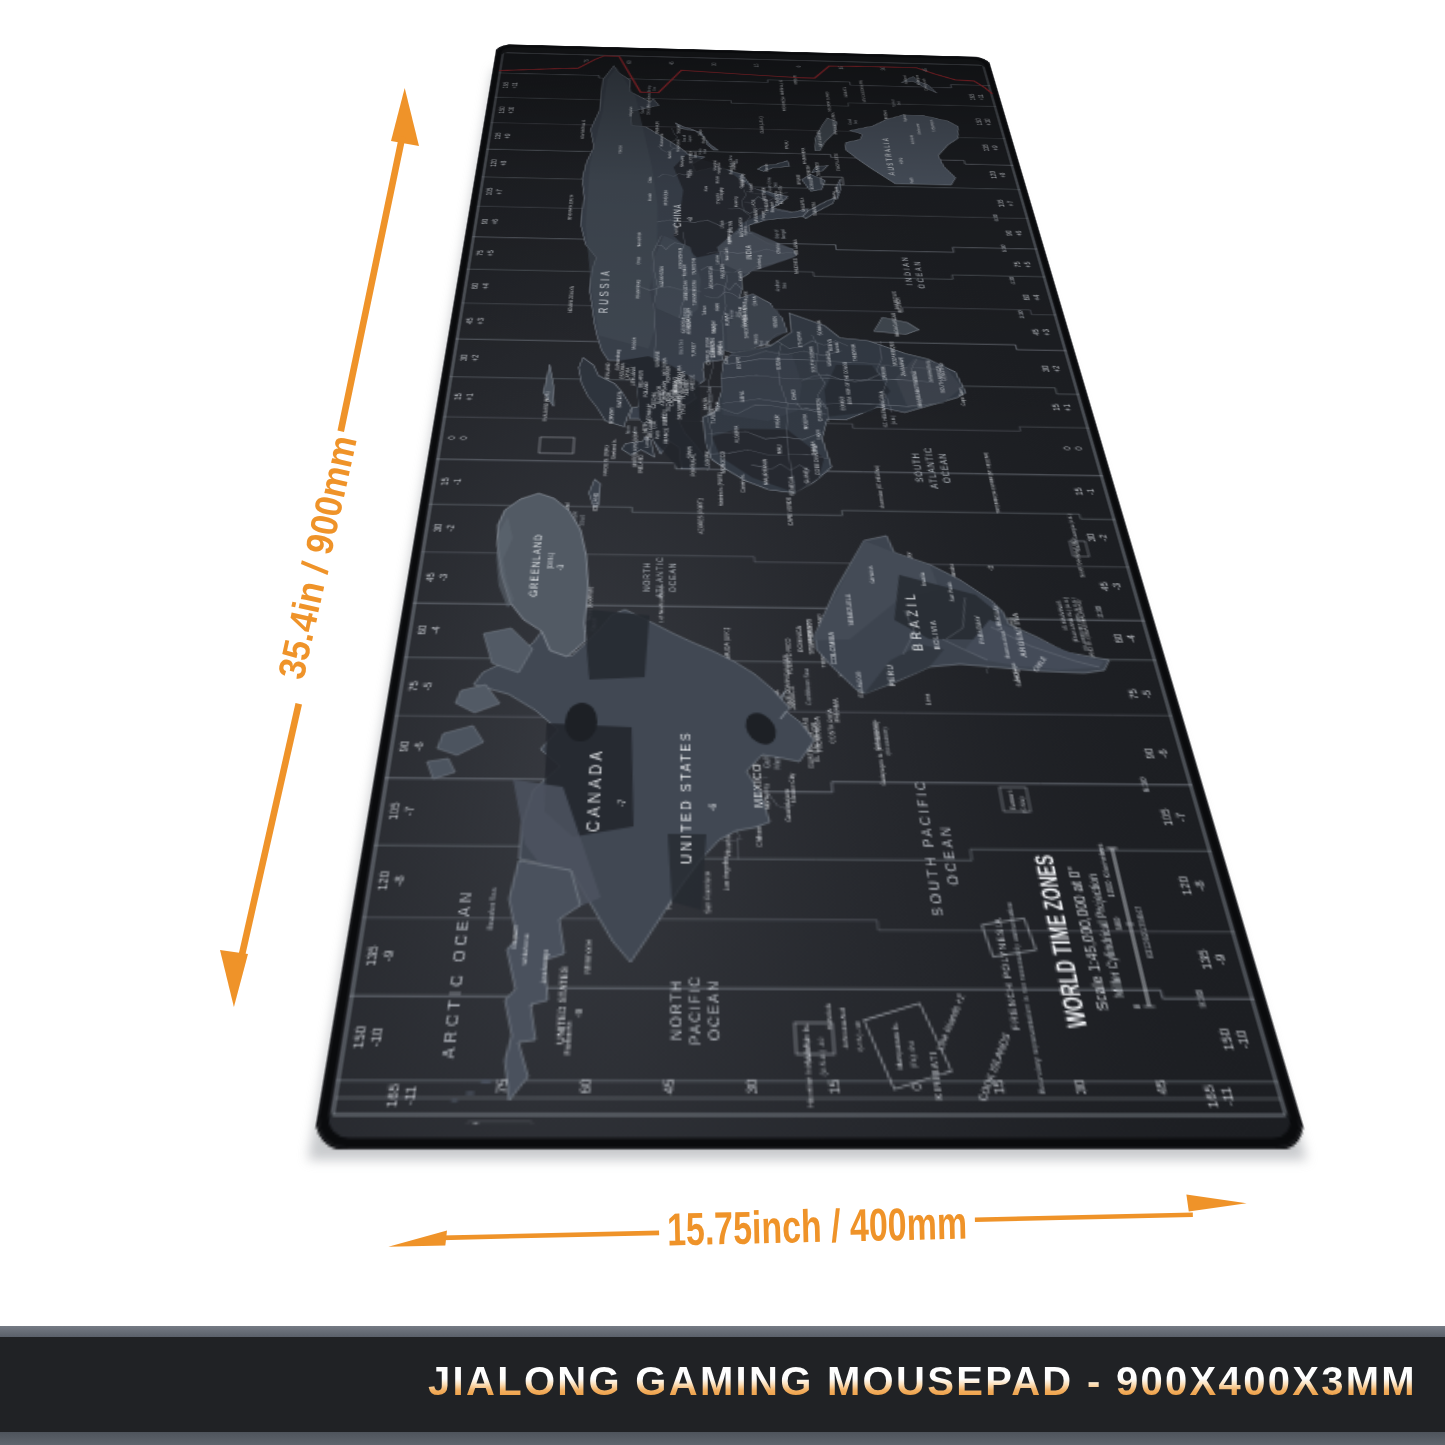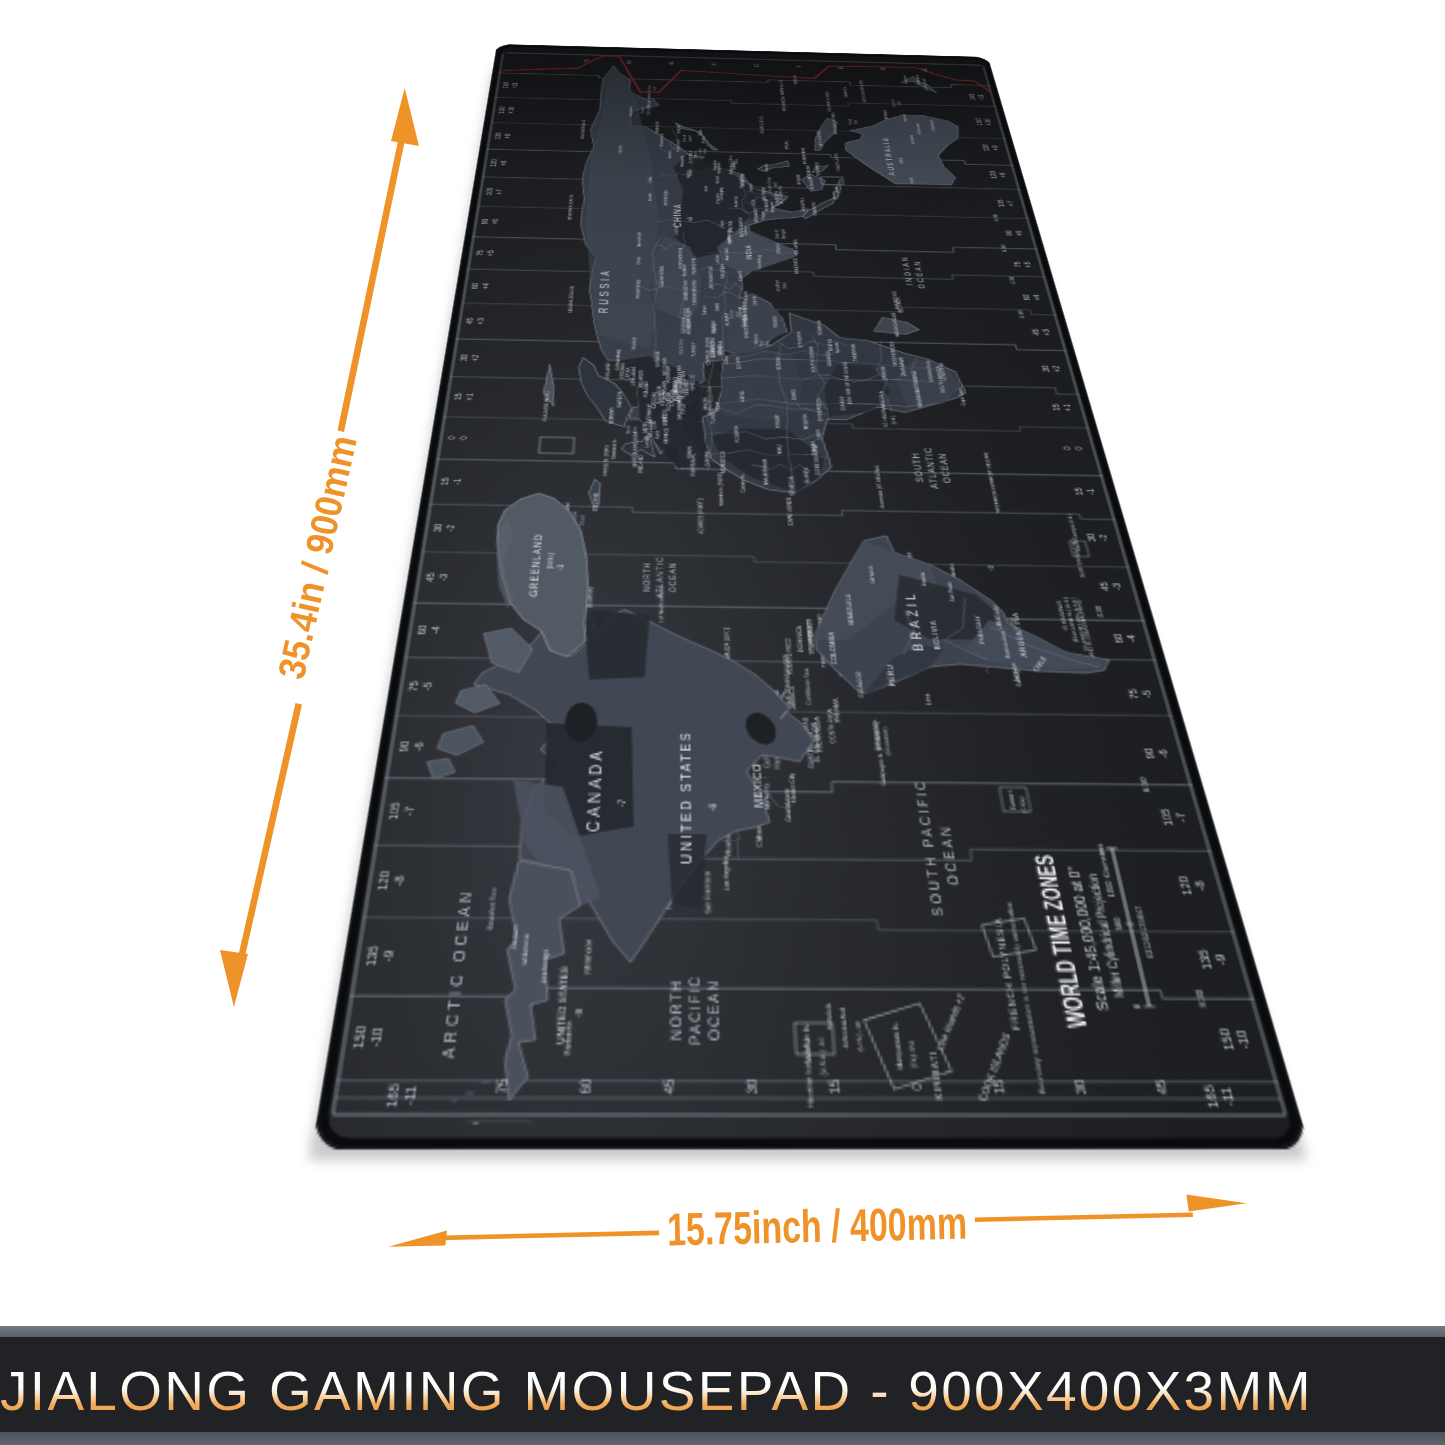--- a/index.html
+++ b/index.html
@@ -1,20 +1,20 @@
 <!DOCTYPE html>
 <html><head><meta charset="utf-8">
 <style>
 html,body{margin:0;padding:0;width:1445px;height:1445px;background:#ffffff;overflow:hidden;font-family:"Liberation Sans",sans-serif;}
 #stage{position:absolute;left:0;top:0;width:1445px;height:1445px;}
 #pad{position:absolute;left:0;top:0;width:400px;height:900px;transform-origin:0 0;transform:matrix3d(1.256878,0.034195,0.000000,0.000030,-0.383172,0.574214,0.000000,-0.000569,0.000000,0.000000,1.000000,0.000000,497.000000,44.000000,0.000000,1.000000);filter:blur(0.4px);}
 .banner-top{position:absolute;left:0;top:1326px;width:1445px;height:11px;background:linear-gradient(#757b84,#5a606a);}
 .banner-mid{position:absolute;left:0;top:1337px;width:1445px;height:95px;background:#202225;}
 .banner-bot{position:absolute;left:0;top:1432px;width:1445px;height:13px;background:linear-gradient(#4e545c,#5f656d);}
-.banner-text{position:absolute;left:0;top:1359px;width:1417px;text-align:left;font-weight:normal;font-size:55px;letter-spacing:2.3px;background:linear-gradient(#fefefe 44%,#fbe0bb 56%,#f2ae5f 70%,#ec9c40 86%);-webkit-background-clip:text;background-clip:text;color:transparent;}
+.banner-text{position:absolute;left:0;top:1359px;width:1417px;text-align:right;font-weight:bold;font-size:40px;letter-spacing:2.3px;background:linear-gradient(#fefefe 44%,#fbe0bb 56%,#f2ae5f 70%,#ec9c40 86%);-webkit-background-clip:text;background-clip:text;color:transparent;}
 </style></head>
 <body>
 <div id="stage">
 <svg width="1445" height="1445" style="position:absolute;left:0;top:0">
 <defs>
         <filter id="blur8" x="-20%" y="-20%" width="140%" height="140%">
           <feGaussianBlur stdDeviation="6"></feGaussianBlur>
         </filter>
       </defs>
 <polygon points="497,60 312,1150 1311,1150 988,70" fill="#a4a7ac" opacity="0.6" filter="url(#blur8)" transform="translate(-4,10)"></polygon>

